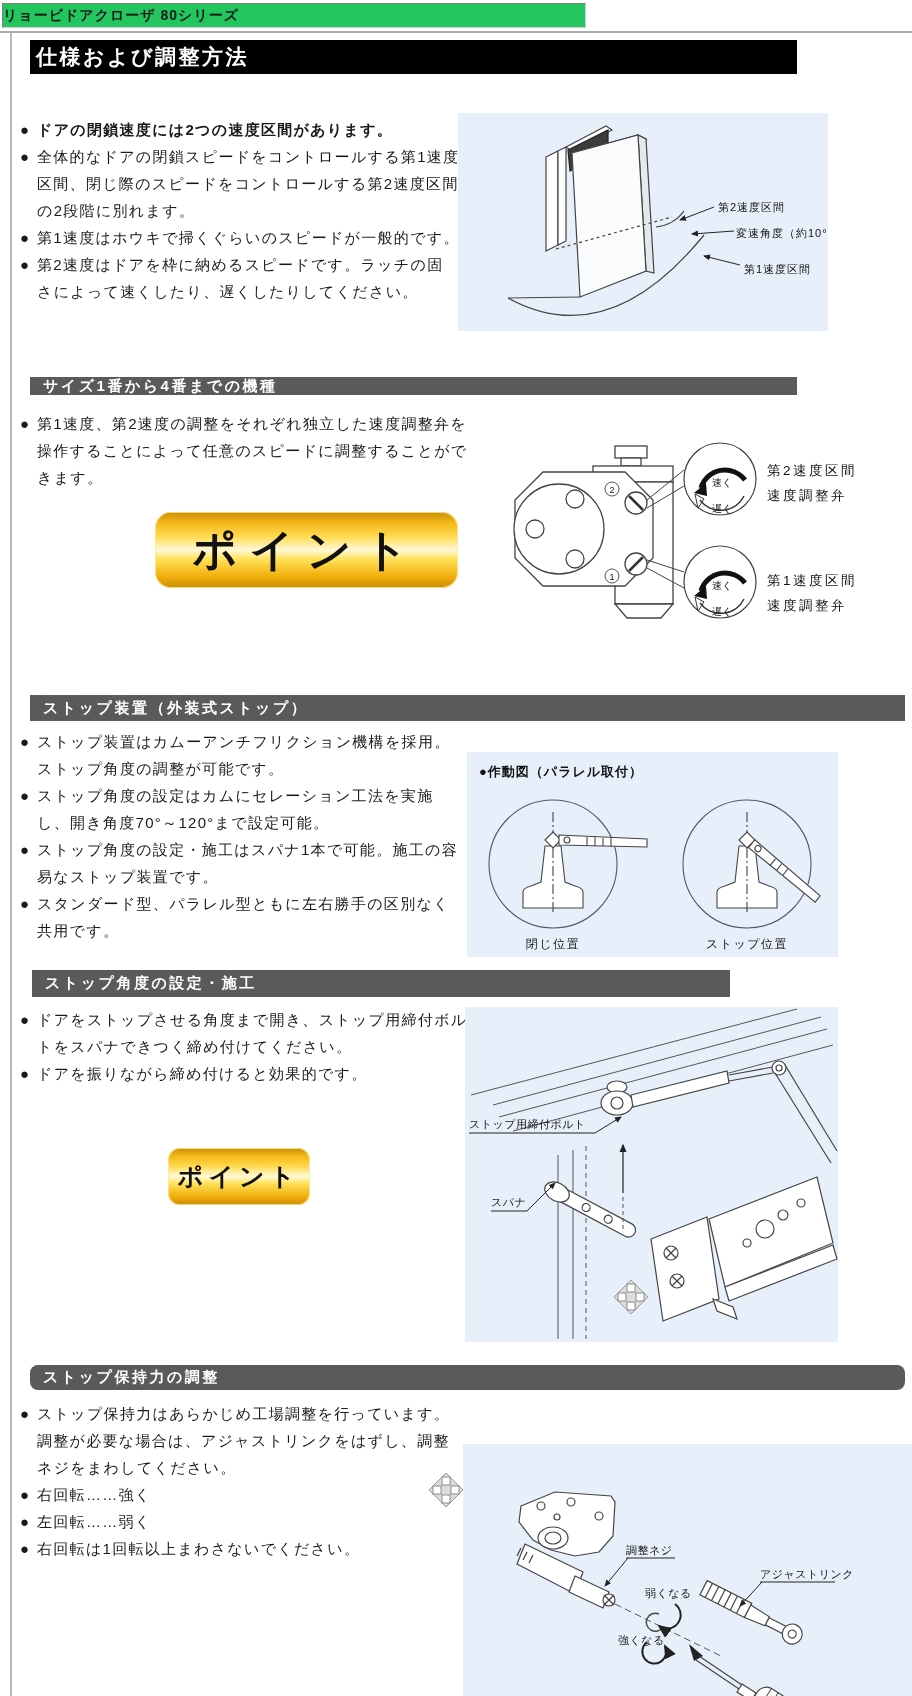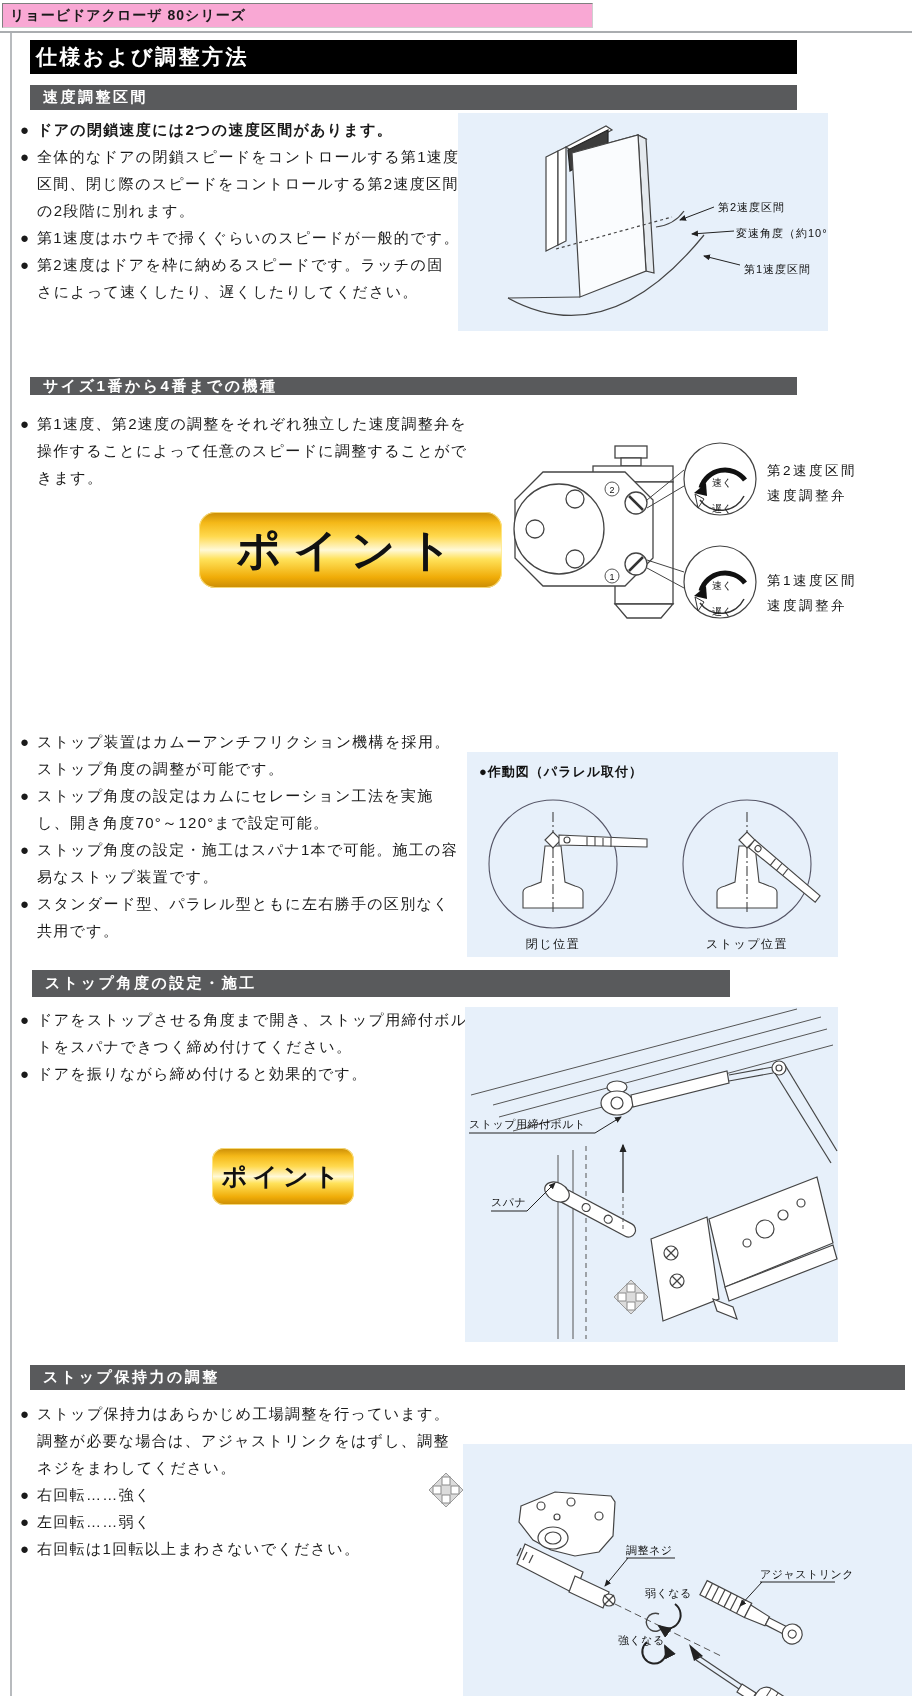--- a/index.html
+++ b/index.html
@@ -1,46 +1,45 @@
 <!DOCTYPE html>
 <html><head>
 <meta charset="utf-8">
 <style>
   html,body{margin:0;padding:0;background:#fff;}
   body{font-family:"Liberation Sans","DejaVu Sans",sans-serif;color:#1a1a1a;}
   #page{position:relative;width:912px;height:1696px;background:#fff;overflow:hidden;}
   .abs{position:absolute;}
-  .titlebox{left:2px;top:3px;width:582px;height:23px;border:1px solid #7f7f7f;border-right-color:#cfcfcf;border-bottom-color:#cfcfcf;background:#f9a8d4;font-size:14px;font-weight:bold;line-height:23px;padding-left:7px;letter-spacing:1px;box-sizing:content-box;}
+  .titlebox{left:2px;top:3px;width:582px;height:23px;border:1px solid #7f7f7f;border-right-color:#cfcfcf;border-bottom-color:#cfcfcf;background:#22c55e;font-size:14px;font-weight:bold;line-height:23px;padding-left:0;letter-spacing:1px;box-sizing:content-box;}
   .hr-top{left:0;top:31px;width:912px;height:2px;background:#aaadb0;}
   .v-line{left:10px;top:33px;width:2px;height:1663px;background:#b8bbbe;}
   .bar{color:#fff;font-weight:bold;display:flex;align-items:center;padding-left:13px;letter-spacing:2.5px;box-sizing:border-box;}
   .bar-black{background:#000;font-size:21px;}
   .bar-gray{background:#595a5c;font-size:15px;}
   .bullets{font-size:15px;line-height:27px;letter-spacing:1.3px;}
   .bullet{display:flex;}
   .bm{width:17px;flex:none;}
   .bold{font-weight:bold;}
   .panel{background:#e7f0fa;}
-  .gold{background:linear-gradient(180deg,#c98c06 0%,#f4b818 14%,#ffd94e 32%,#fff9d8 50%,#ffe25a 62%,#f0ac08 86%,#c98c06 100%);border-radius:16px;display:flex;align-items:center;justify-content:center;font-weight:bold;color:#111;box-shadow:inset 0 0 0 1px rgba(255,235,150,.8);margin-left:44px;}
+  .gold{background:linear-gradient(180deg,#c98c06 0%,#f4b818 14%,#ffd94e 32%,#fff9d8 50%,#ffe25a 62%,#f0ac08 86%,#c98c06 100%);border-radius:16px;display:flex;align-items:center;justify-content:center;font-weight:bold;color:#111;box-shadow:inset 0 0 0 1px rgba(255,235,150,.8);}
   .gold-big{font-size:44px;letter-spacing:12px;}
   .gold-small{font-size:25px;letter-spacing:5px;}
   svg text{fill:#111;}
 </style>
 </head>
 <body>
 
 <div id="page">
 
   <div class="abs titlebox">リョービドアクローザ 80シリーズ</div>
   <div class="abs hr-top"></div>
   <div class="abs v-line"></div>
 
   <div class="abs bar bar-black" style="left:30px;top:40px;width:767px;height:34px;padding-left:6px;">仕様および調整方法</div>
 
-  <div class="abs bar bar-gray" style="left:30px;top:85px;width:767px;height:25px;">速度調整区間</div>
 
   <div class="abs bullets" style="left:20px;top:116px;width:440px;">
     <div class="bullet bold">
         <span class="bm">●</span>
         <span>ドアの閉鎖速度には2つの速度区間があります。</span>
       </div>
     <div class="bullet">
         <span class="bm">●</span>
         <span>全体的なドアの閉鎖スピードをコントロールする第1速度区間、閉じ際のスピードをコントロールする第2速度区間の2段階に別れます。</span>
       </div>
@@ -150,20 +149,21 @@
       <text x="257" y="215" font-size="10">遅く</text>
     </g>
     <g font-size="13.5" letter-spacing="2.5">
       <text x="312" y="75">第2速度区間</text>
       <text x="312" y="100">速度調整弁</text>
       <text x="312" y="185">第1速度区間</text>
       <text x="312" y="210">速度調整弁</text>
     </g>
   </svg>
 
+  <div class="abs bar bar-gray" style="left:30px;top:695px;width:875px;height:26px;">ストップ装置（外装式ストップ）</div>
 
   <div class="abs bullets" style="left:20px;top:728px;width:438px;">
     <div class="bullet">
         <span class="bm">●</span>
         <span>ストップ装置はカムーアンチフリクション機構を採用。ストップ角度の調整が可能です。</span>
       </div>
     <div class="bullet">
         <span class="bm">●</span>
         <span>ストップ角度の設定はカムにセレーション工法を実施し、開き角度70°～120°まで設定可能。</span>
       </div>
@@ -302,21 +302,21 @@
       <g transform="translate(148,272)">
         <polygon points="18,1 35,18 18,35 1,18" fill="#dcdcdc" stroke="#9a9a9a"></polygon>
         <rect x="14" y="5" width="8" height="8" fill="#fff" stroke="#8a8a8a"></rect>
         <rect x="14" y="23" width="8" height="8" fill="#fff" stroke="#8a8a8a"></rect>
         <rect x="5" y="14" width="8" height="8" fill="#fff" stroke="#8a8a8a"></rect>
         <rect x="23" y="14" width="8" height="8" fill="#fff" stroke="#8a8a8a"></rect>
       </g>
     </svg>
   </div>
 
-  <div class="abs bar bar-gray" style="left:30px;top:1365px;width:875px;height:25px;">ストップ保持力の調整</div>
+  <div class="abs bar bar-gray" style="left:30px;top:1365px;width:875px;height:25px;border-radius:8px;">ストップ保持力の調整</div>
 
   <div class="abs bullets" style="left:20px;top:1400px;width:438px;">
     <div class="bullet">
         <span class="bm">●</span>
         <span>ストップ保持力はあらかじめ工場調整を行っています。調整が必要な場合は、アジャストリンクをはずし、調整ネジをまわしてください。</span>
       </div>
     <div class="bullet">
         <span class="bm">●</span>
         <span>右回転……強く</span>
       </div>

